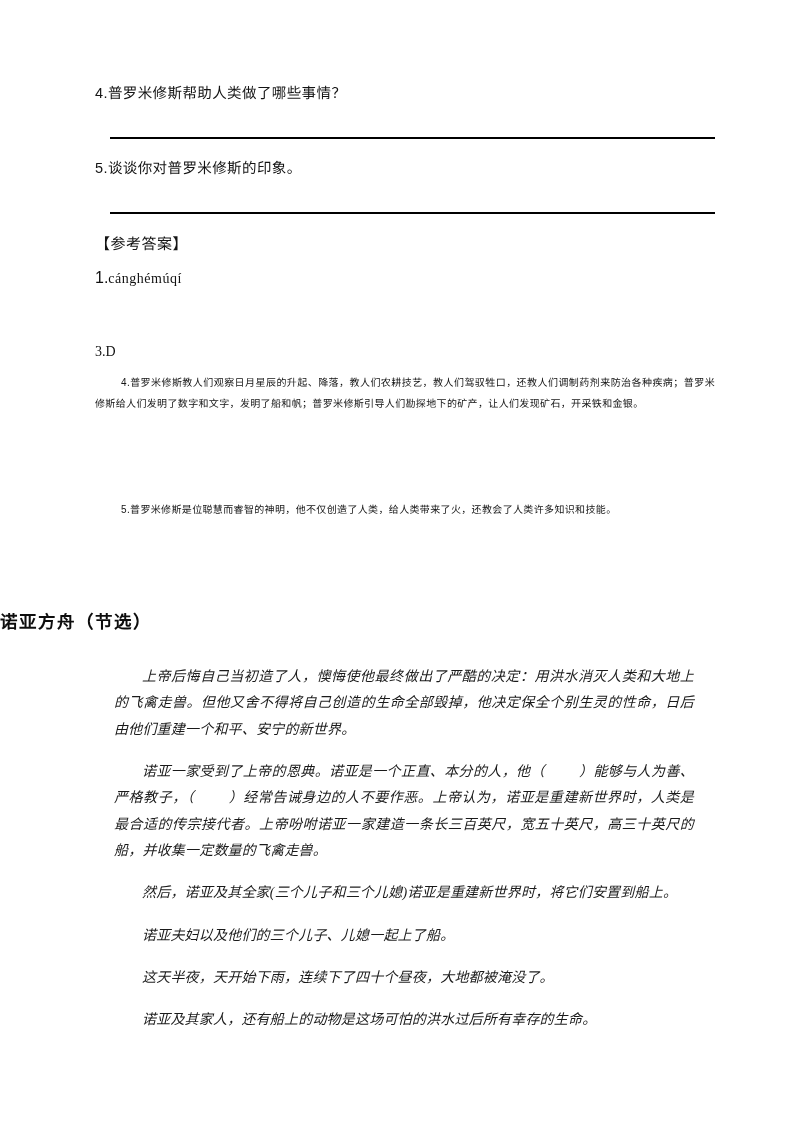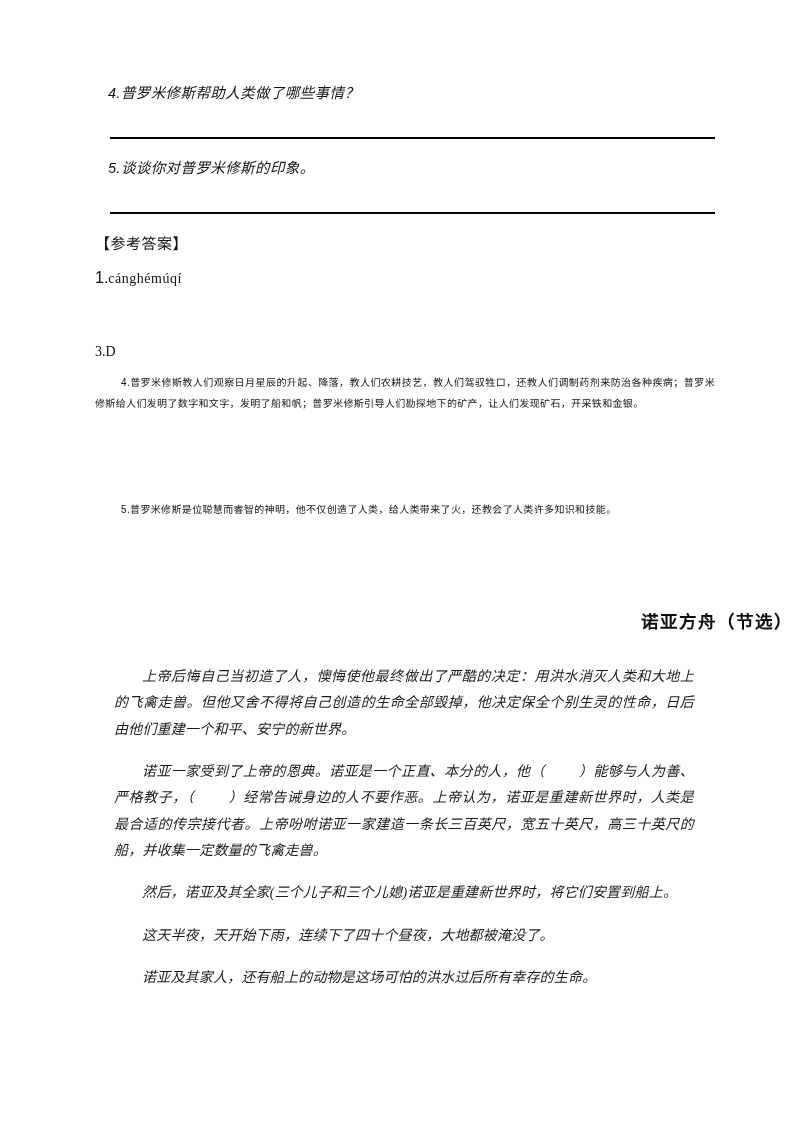--- a/index.html
+++ b/index.html
@@ -30,23 +30,22 @@
   
   .col {
     position: absolute;
     left: 95px;
     width: 620px;
   }
 
   
   .q-block {
     position: absolute;
-    left: 108px;
+    left: 95px;
     width: 620px;
-    font-style: italic;
   }
   .q-text {
     font-family: "Liberation Sans", "DejaVu Sans", sans-serif;
     font-size: 14.5px;
     line-height: 1.6;
     letter-spacing: 0.4px;
     color: #141414;
     white-space: nowrap;
   }
   .rule {
@@ -93,21 +92,21 @@
     text-justify: inter-character;
     font-family: "Liberation Sans", "DejaVu Sans", sans-serif;
   }
   .ans-para .lead { padding-left: 26px; }
 
   
   .passage-title {
     position: absolute;
     left: 0;
     width: 793px;
-    text-align: right;
+    text-align: left;
     font-family: "Liberation Serif", "DejaVu Serif", serif;
     font-size: 17.5px;
     font-weight: 700;
     letter-spacing: 1.5px;
     color: #0d0d0d;
   }
 
   .passage {
     position: absolute;
     left: 98px;
@@ -171,20 +170,21 @@
 
   <div class="passage" style="top:648px;">
 
     <p class="p-para">上帝后悔自己当初造了人，懊悔使他最终做出了严酷的决定：用洪水消灭人类和大地上的飞禽走兽。但他又舍不得将自己创造的生命全部毁掉，他决定保全个别生灵的性命，日后由他们重建一个和平、安宁的新世界。</p>
 
     <p class="p-para"><span>诺亚一家受到了上帝的恩典。诺亚是一个正直、本分的人，他（</span><span class="blank-paren"></span><span>）能够与人为善、严格教子，（</span><span class="blank-paren"></span><span>）经常告诫身边的人不要作恶。上帝认为，诺亚是重建新世界时，人类是最合适的传宗接代者。上帝吩咐诺亚一家建造一条长三百英尺，宽五十英尺，高三十英尺的船，并收集一定数量的飞禽走兽。</span></p>
 
 
     <p class="p-para">然后，诺亚及其全家(三个儿子和三个儿媳)诺亚是重建新世界时，将它们安置到船上。</p>
 
+    <p class="p-para">诺亚夫妇以及他们的三个儿子、儿媳一起上了船。</p>
 
     <p class="p-para">这天半夜，天开始下雨，连续下了四十个昼夜，大地都被淹没了。</p>
 
     <p class="p-para">诺亚及其家人，还有船上的动物是这场可怕的洪水过后所有幸存的生命。</p>
 
   </div>
 
 </div>
 
 </body></html>

